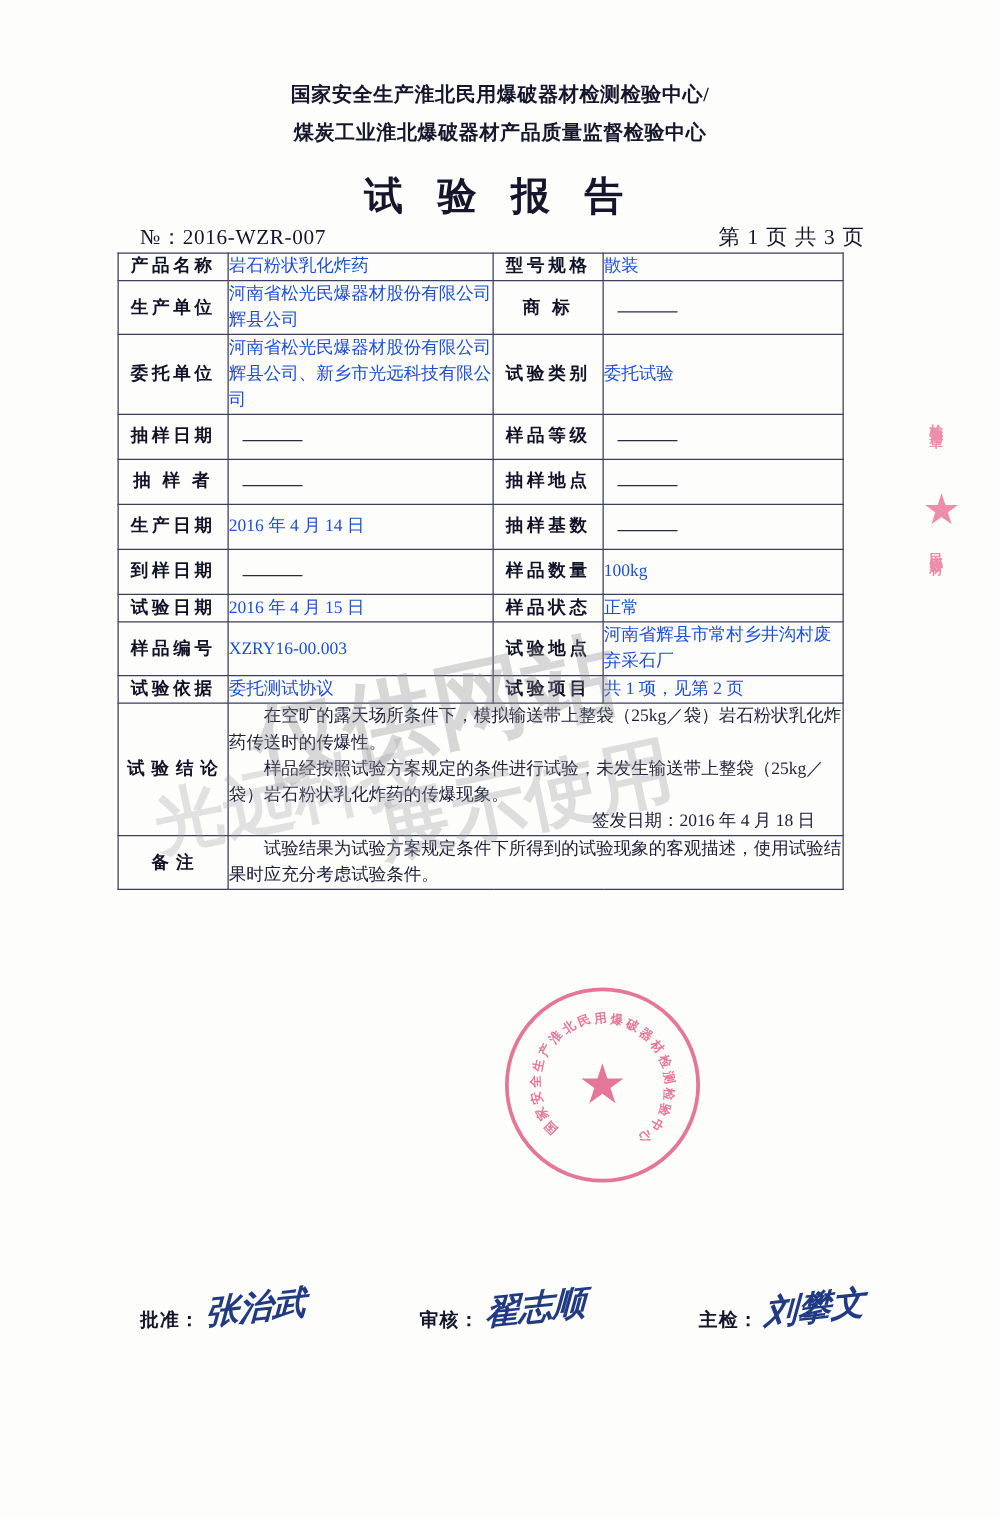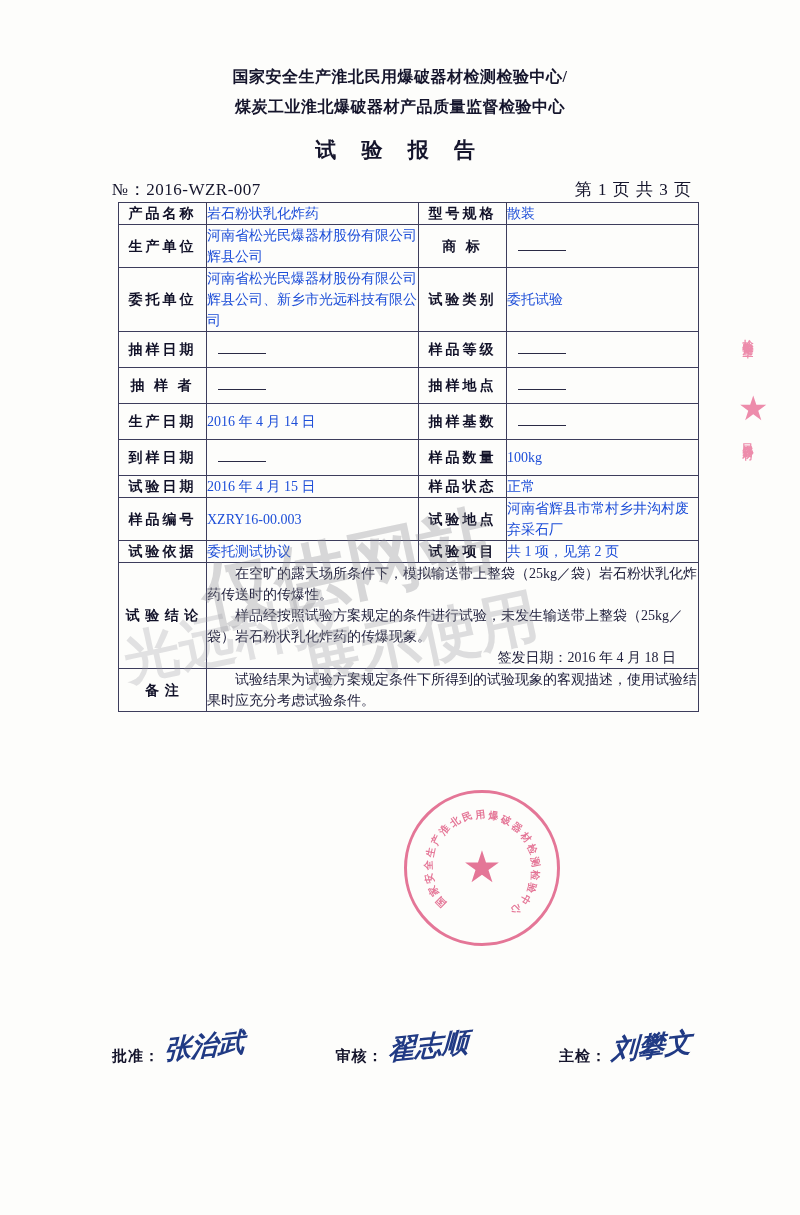--- a/index.html
+++ b/index.html
@@ -33,21 +33,21 @@
     line-height: 30px;
     letter-spacing: 0.5px;
     color: #15152c;
   }
   .doc-title {
     position: absolute;
     top: 136px;
     left: 0;
     right: 0;
     text-align: center;
-    font-size: 21px;
+    font-size: 31px;
     font-weight: bold;
     letter-spacing: 10px;
     color: #15152c;
   }
   .meta-row {
     position: absolute;
     top: 178px;
     left: 112px;
     right: 108px;
     font-size: 17px;
@@ -55,21 +55,21 @@
     justify-content: space-between;
     color: #15152c;
   }
   .meta-no { letter-spacing: 0.5px; }
   .meta-page { letter-spacing: 1px; }
 
   
   .tbl-wrap {
     position: absolute;
     top: 202px;
-    left: 118px;
+    left: 94px;
     width: 580px;
   }
   table.main {
     width: 100%;
     border-collapse: collapse;
     table-layout: fixed;
   }
   table.main td {
     border: 1px solid #3d3d5c;
     padding: 0;

